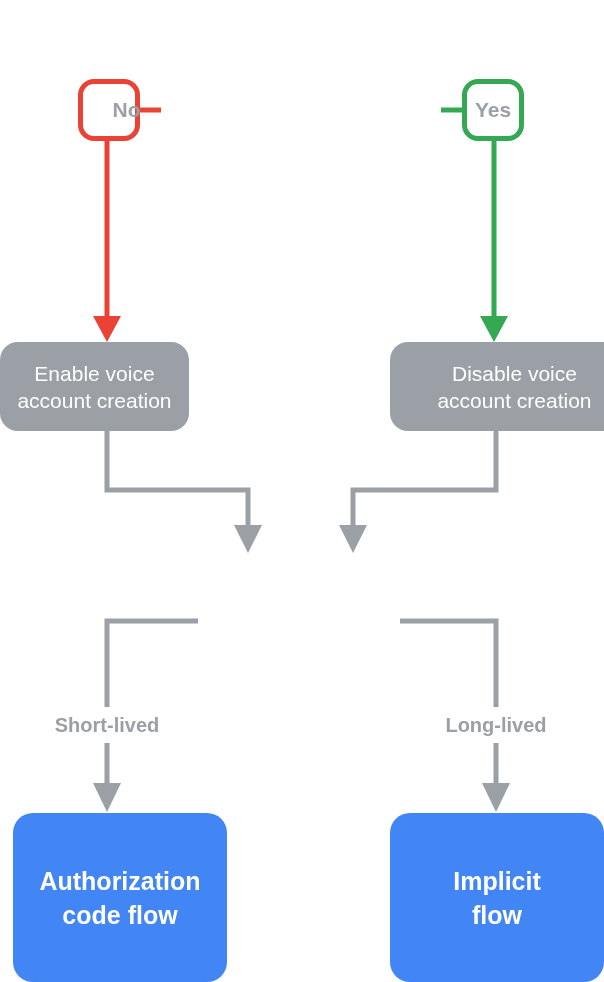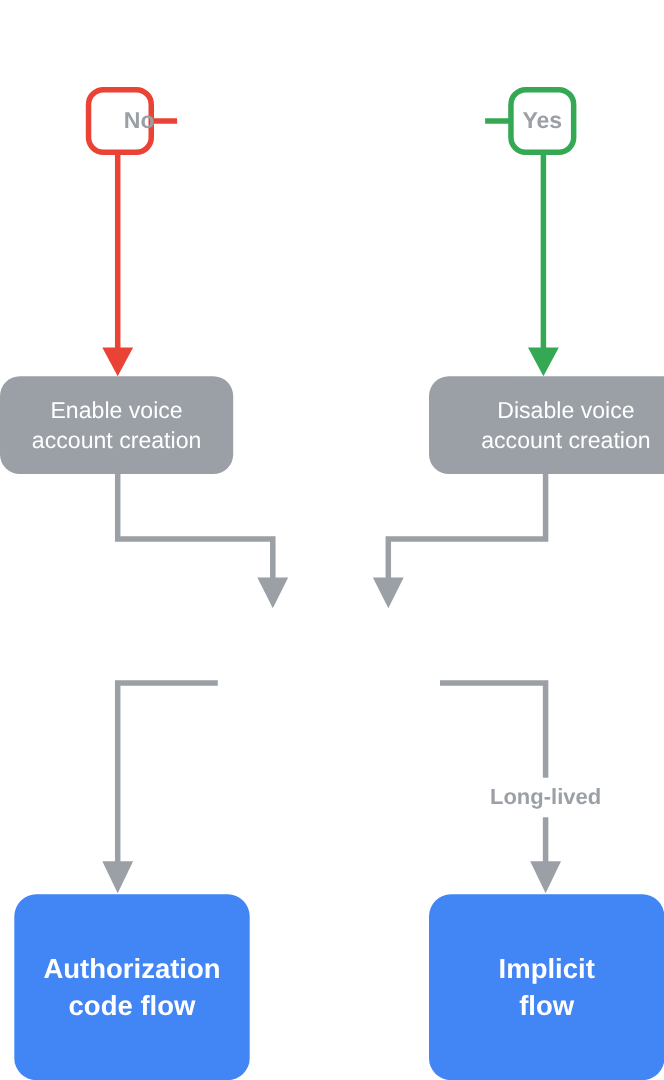--- a/index.html
+++ b/index.html
@@ -30,21 +30,21 @@
     display: flex;
     align-items: center;
     justify-content: center;
     text-align: center;
     white-space: pre-line;
     font-size: 21px;
     line-height: 27px;
     border-radius: 18px;
   }
   #q-top    { left: 160px; top: 4px;   width: 282px; height: 216px; border-radius: 20px; }
-  #enable   { left: 0;     top: 342px; width: 212px; height: 89px; }
+  #enable   { left: 0;     top: 342px; width: 189px; height: 89px; }
   #disable  { left: 390px; top: 342px; width: 249px; height: 89px; }
   #q-token  { left: 195px; top: 555px; width: 208px; height: 135px; }
 
   .badge {
     position: absolute;
     top: 79px;
     width: 62px;
     height: 62px;
     background: var(--white);
     border: 5px solid;
@@ -128,20 +128,21 @@
 
   <div class="badge" id="badge-yes">Yes</div>
 
   <div class="node" id="enable">Enable voice
 account creation</div>
 
   <div class="node" id="disable">Disable voice
 account creation</div>
 
 
+  <div class="branch-label" id="label-short">Short-lived</div>
 
   <div class="branch-label" id="label-long">Long-lived</div>
 
   <div class="endnode" id="auth">Authorization
 code flow</div>
 
   <div class="endnode" id="implicit">Implicit
 flow</div>
 
 </div>

